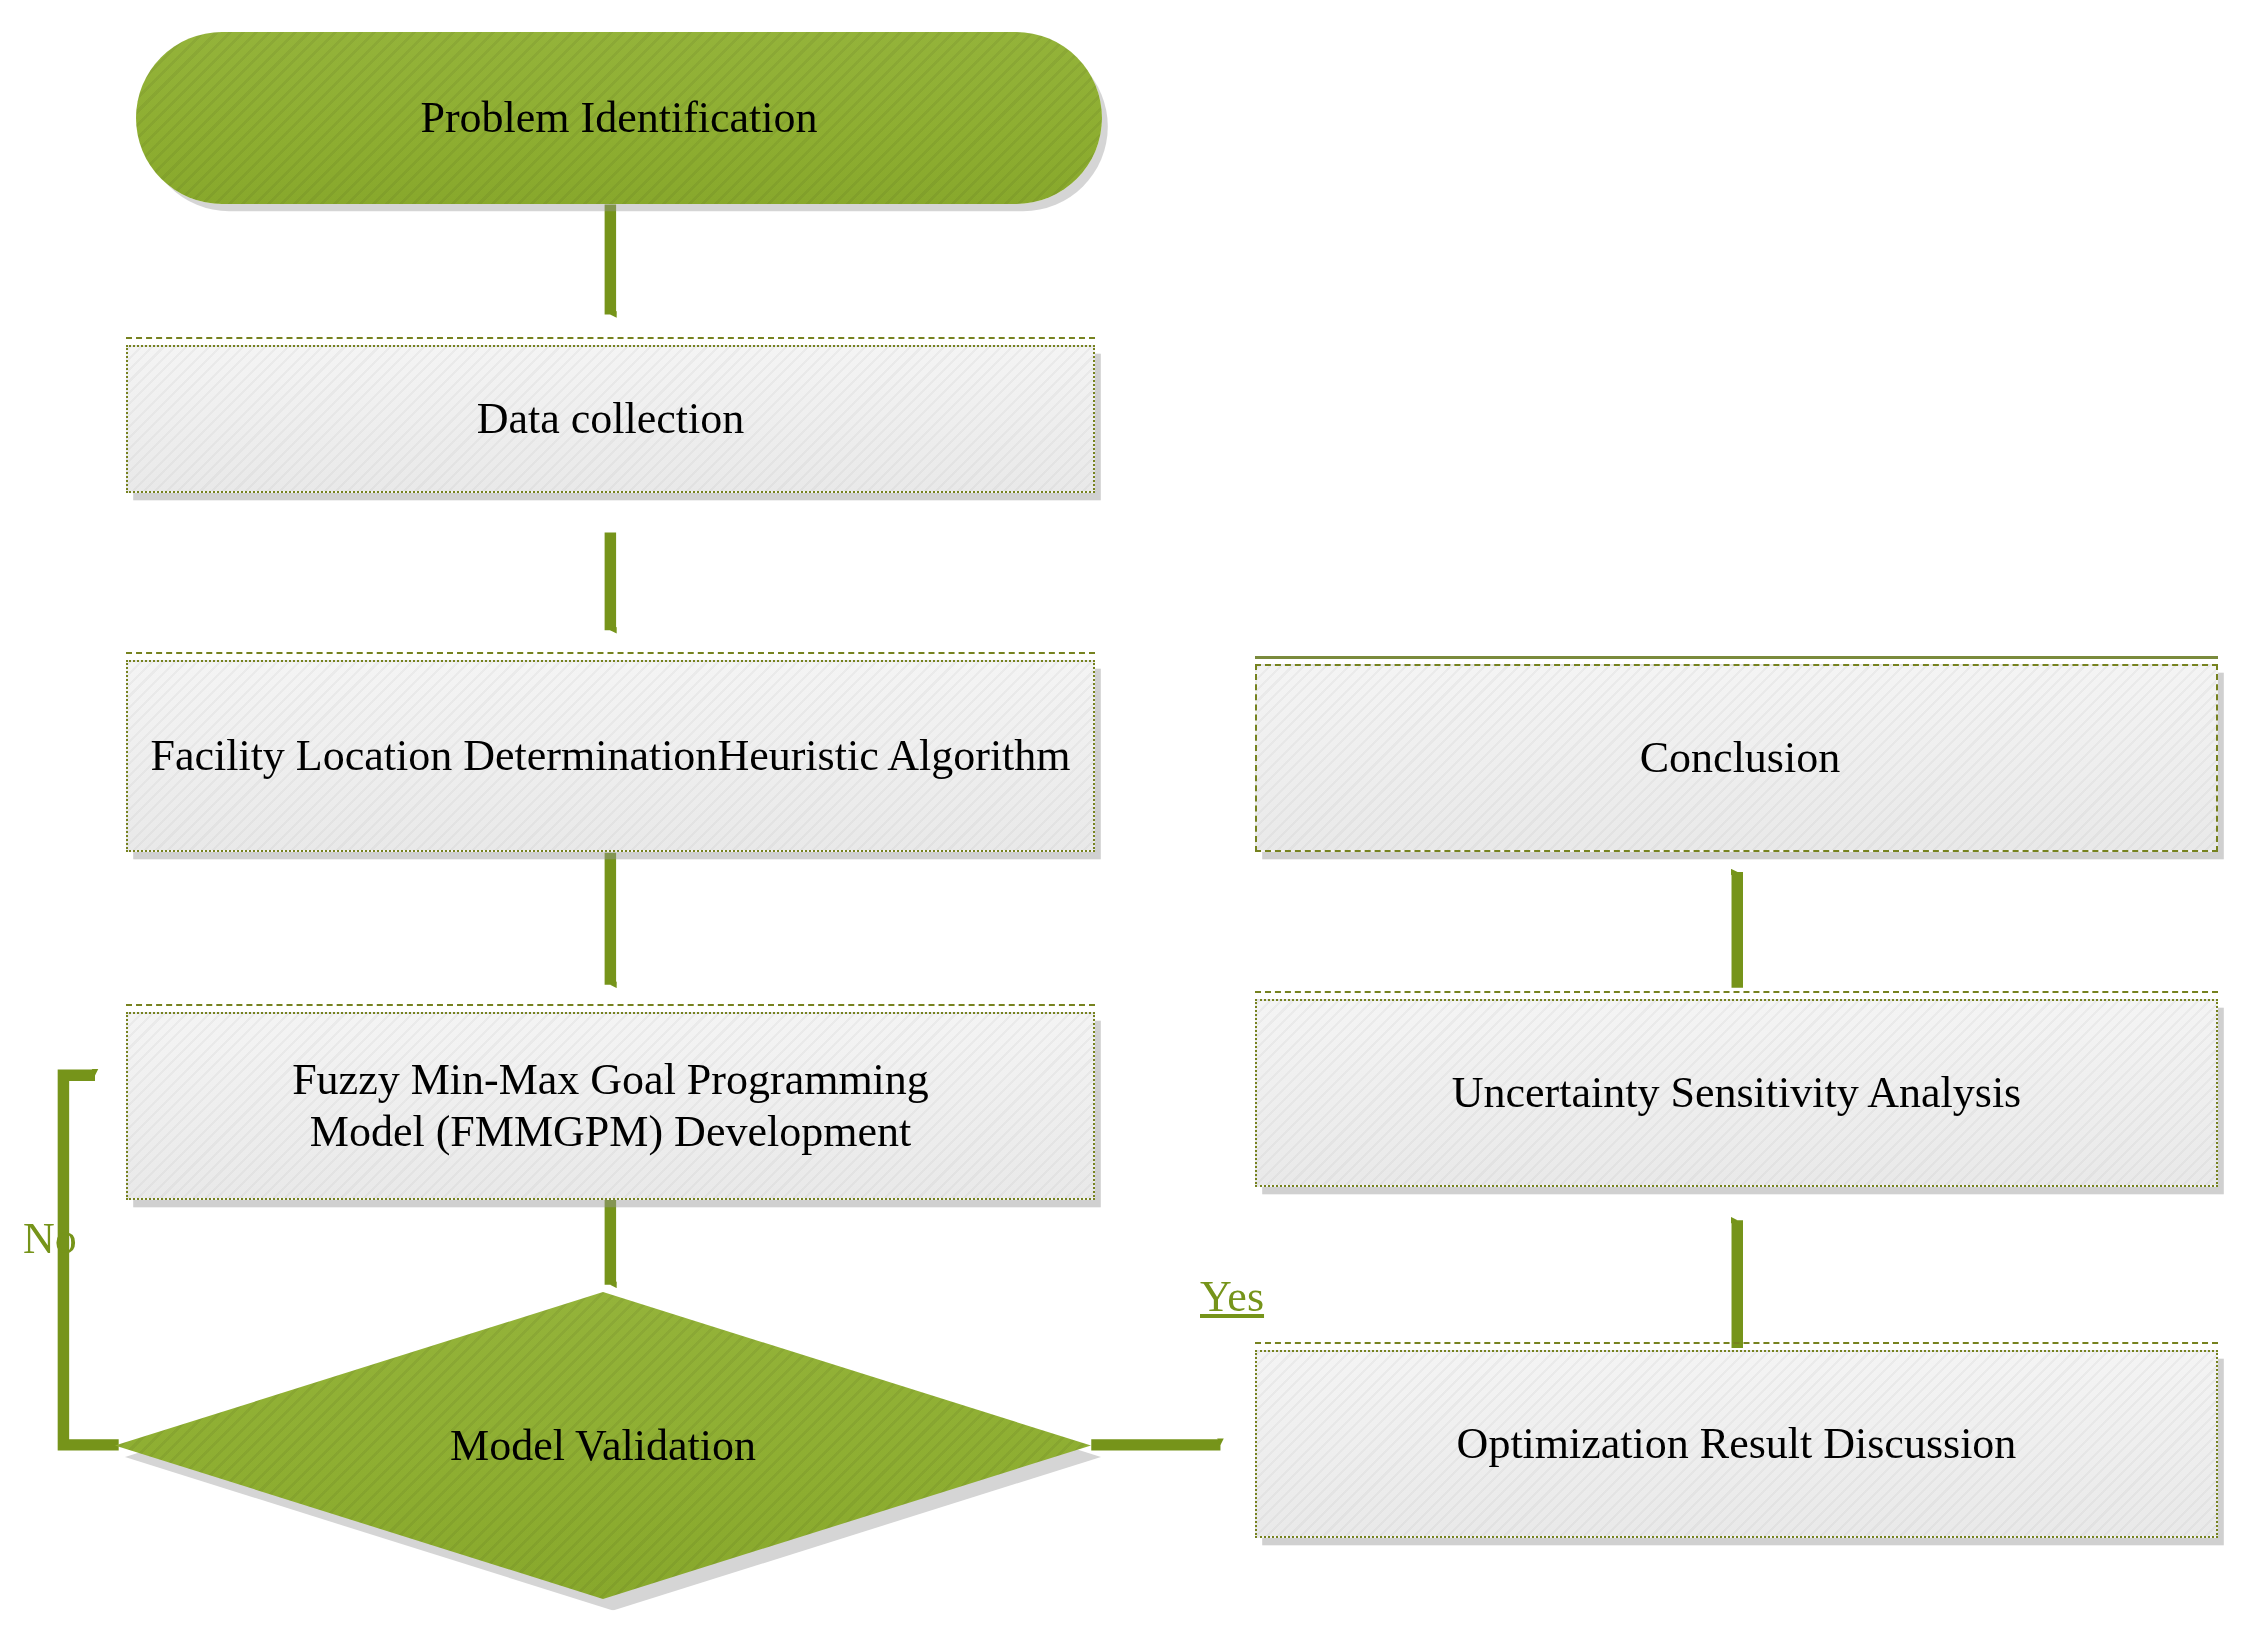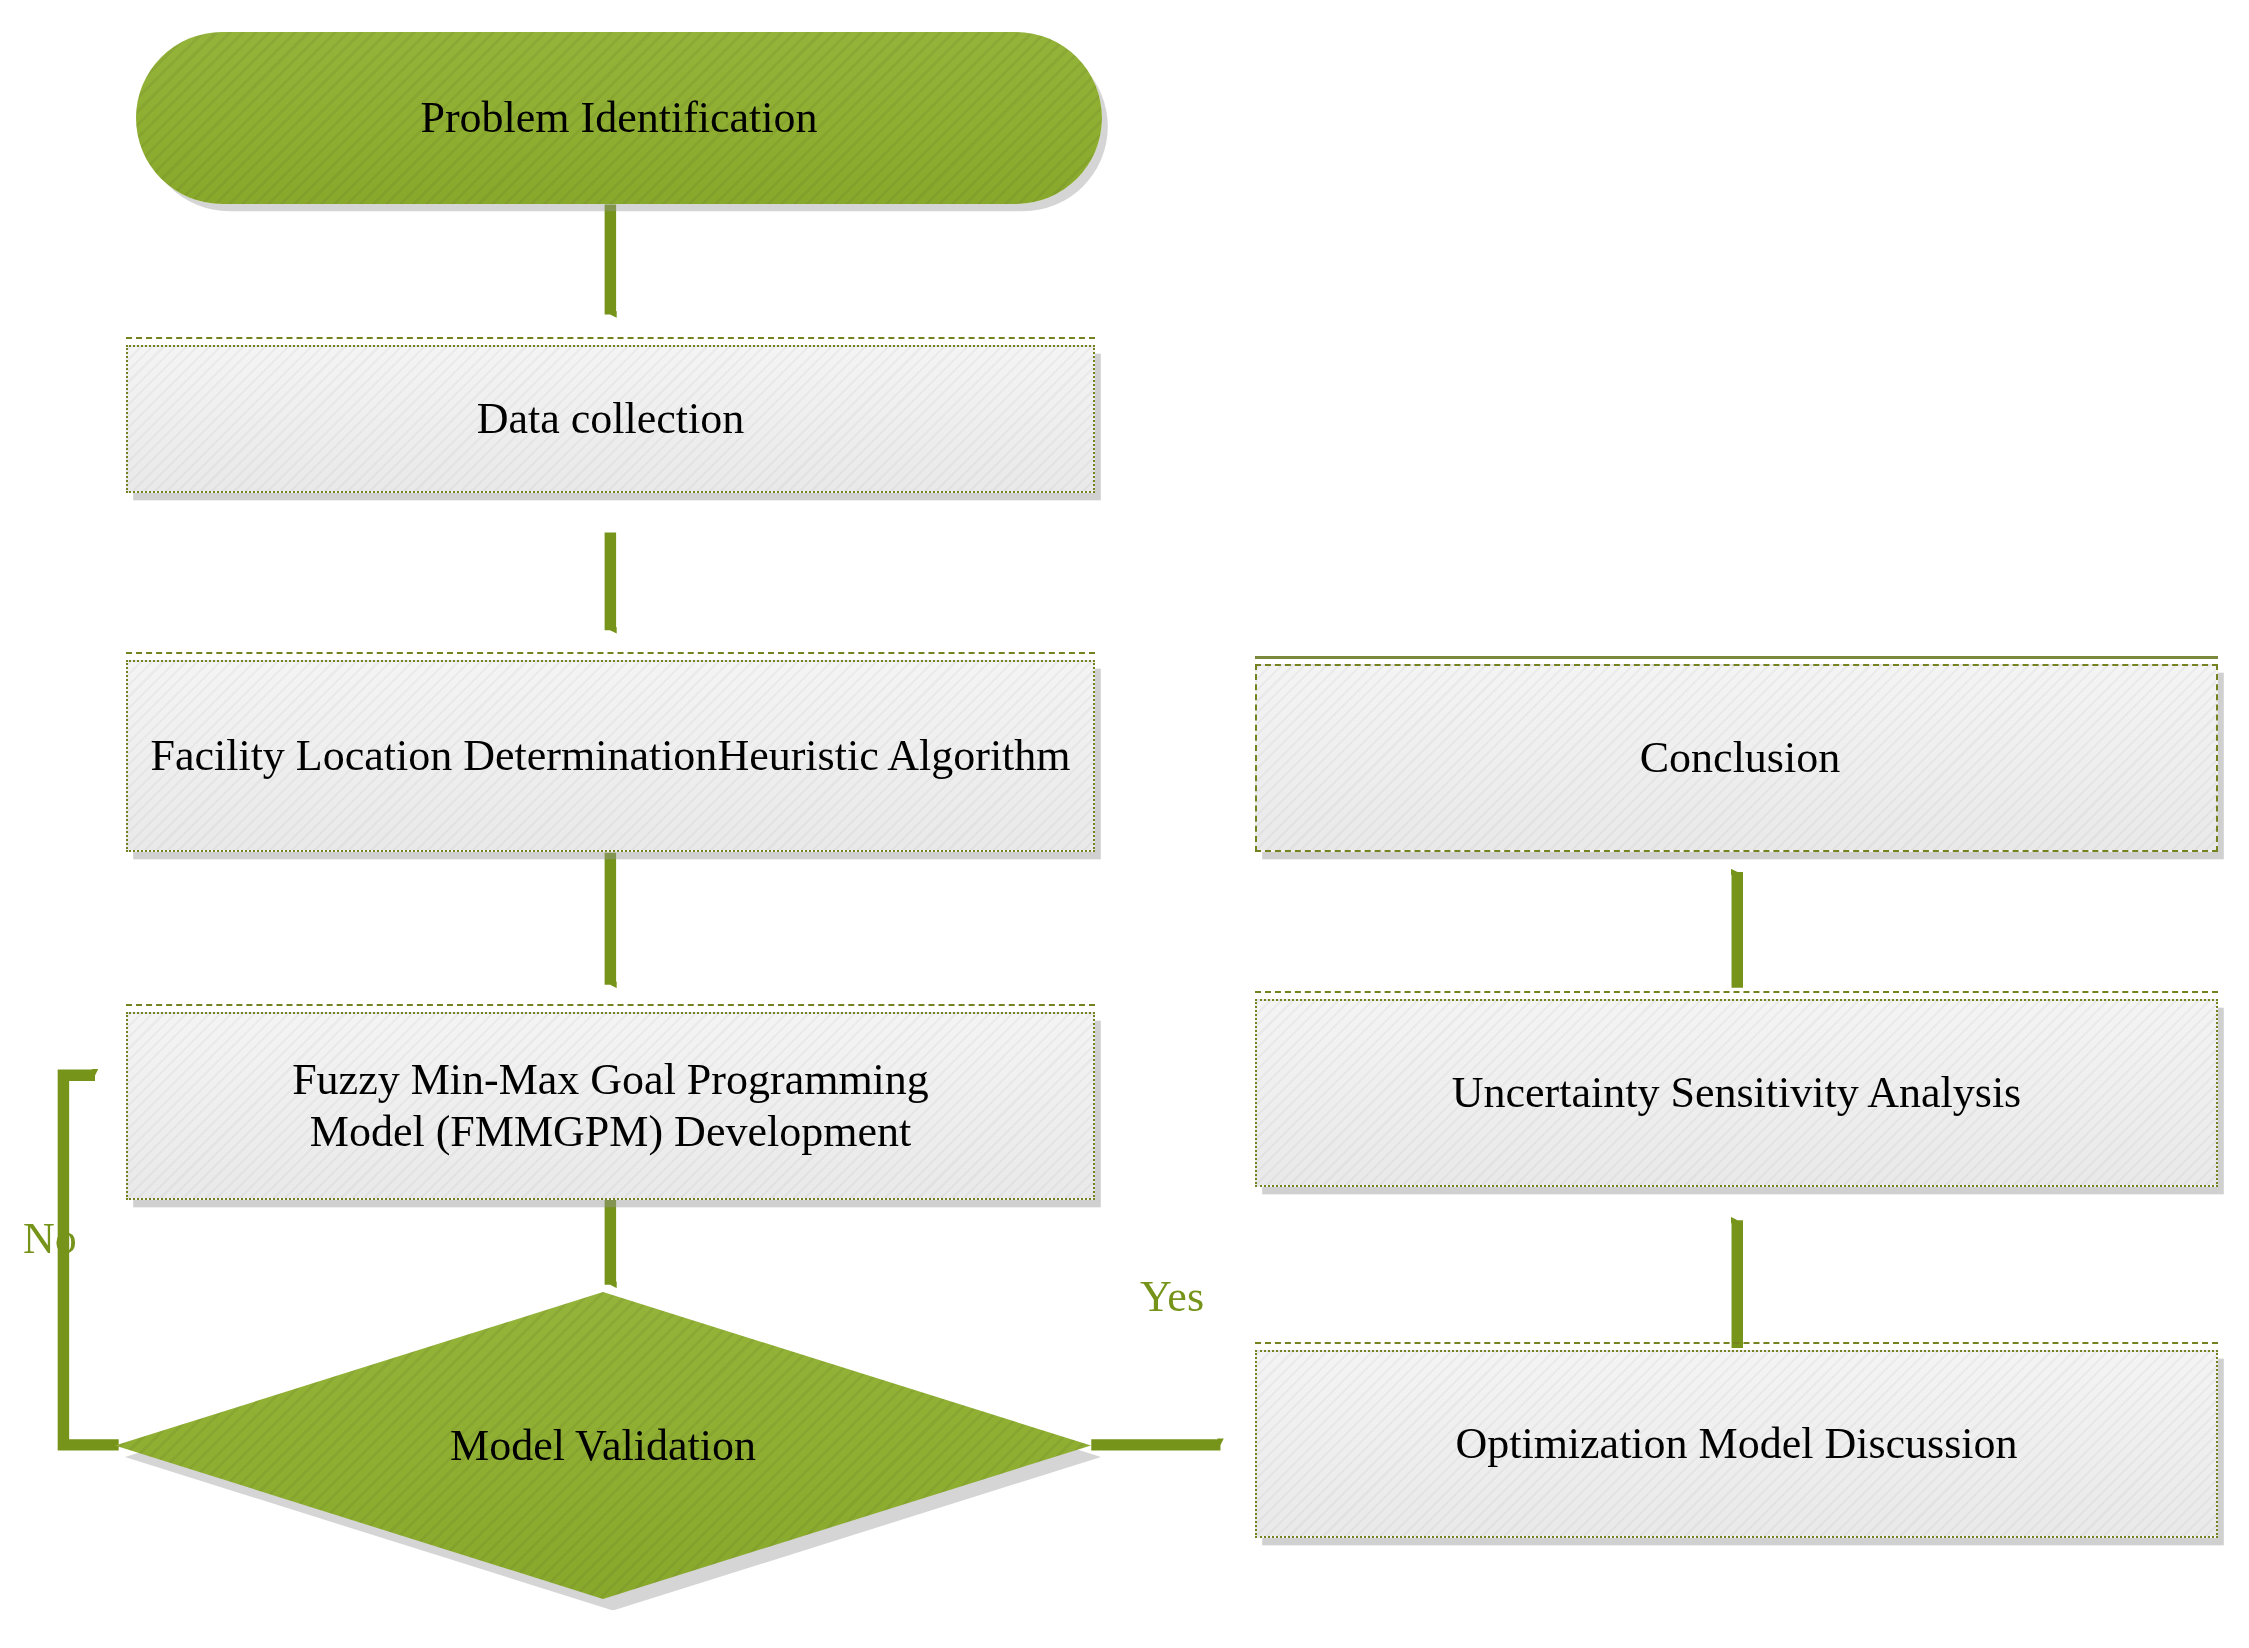--- a/index.html
+++ b/index.html
@@ -135,21 +135,21 @@
 
   <div class="node proc solidrule f-72" style="left:1255px;top:664px;width:963px;height:188px;">
     <span>Conclusion</span>
   </div>
 
   <div class="node proc f-72" style="left:1255px;top:999px;width:963px;height:188px;">
     <span>Uncertainty Sensitivity Analysis</span>
   </div>
 
   <div class="node proc f-72" style="left:1255px;top:1350px;width:963px;height:188px;">
-    <span>Optimization Model Discussion</span>
+    <span>Optimization Result Discussion</span>
   </div>
 
   <div class="edge-label f-72" style="left:23px;top:1213px;">No</div>
 
-  <div class="edge-label f-72" style="left:1140px;top:1271px;">Yes</div>
+  <div class="edge-label f-72" style="left:1200px;top:1271px;text-decoration:underline;">Yes</div>
 
 </div>
 
 
 </body></html>

